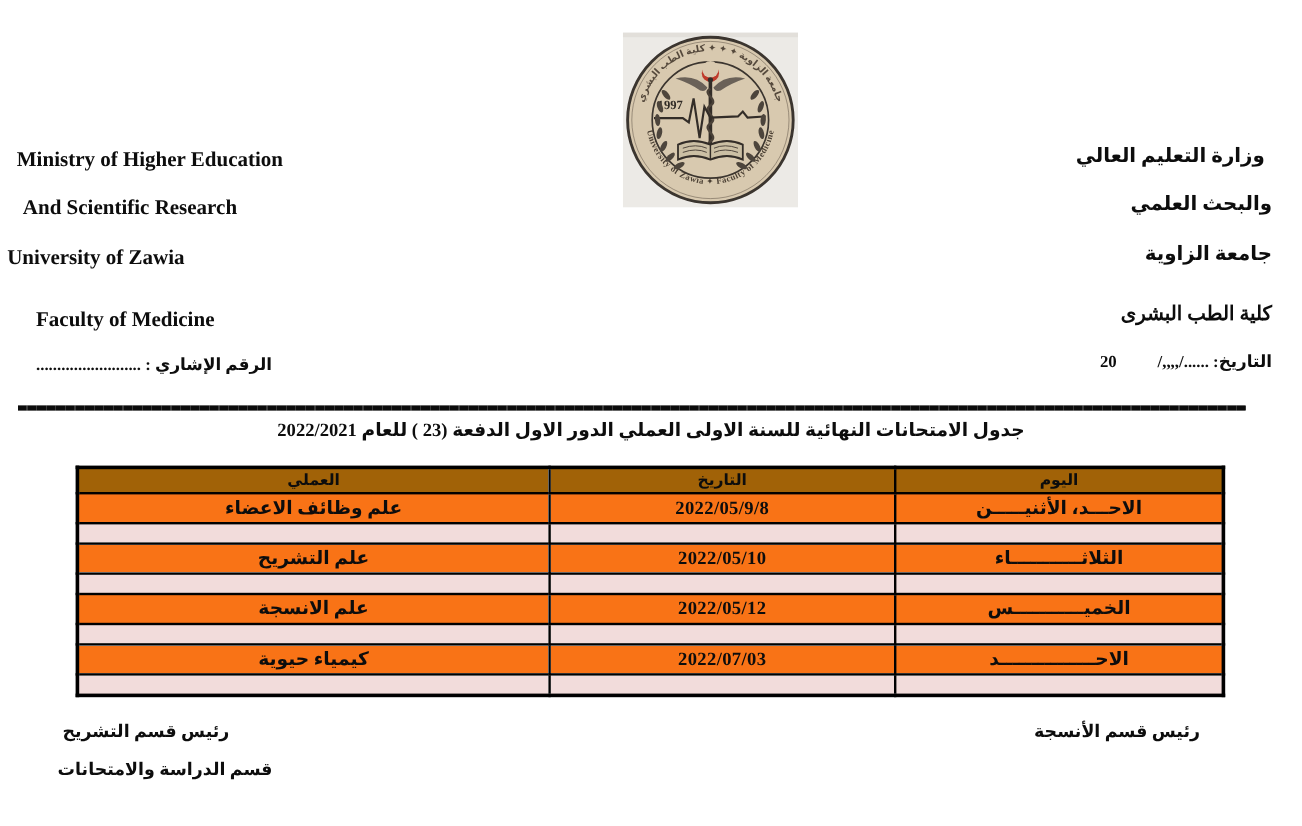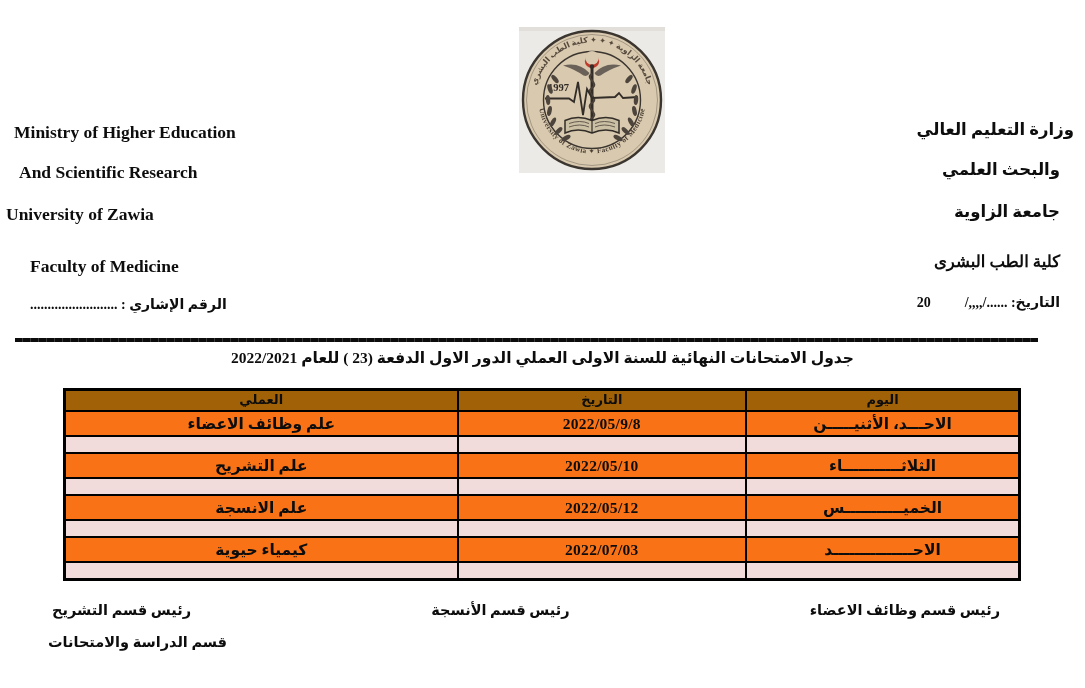--- a/index.html
+++ b/index.html
@@ -41,21 +41,21 @@
 </style>
 </head>
 <body>
 
 <div class="abs en-line" style="left:14px;top:122px;">Ministry of Higher Education</div>
 <div class="abs en-line" style="left:19px;top:162px;">And Scientific Research</div>
 <div class="abs en-line" style="left:6px;top:204px;">University of Zawia</div>
 <div class="abs en-line" style="left:30px;top:256px;">Faculty of Medicine</div>
 <div class="abs ar ref-line" style="left:30px;top:296px;">الرقم الإشاري : .........................</div>
 
-<div class="abs ar ar-line" style="right:11px;top:120px;margin-left:20px;">وزارة التعليم العالي</div>
+<div class="abs ar ar-line" style="right:31px;top:120px;margin-left:20px;">وزارة التعليم العالي</div>
 <div class="abs ar ar-line" style="right:25px;top:160px;">والبحث العلمي</div>
 <div class="abs ar ar-line" style="right:25px;top:202px;">جامعة الزاوية</div>
 <div class="abs ar ar-line" style="right:25px;top:252px;font-family:Liberation Serif, serif;">كلية الطب البشرى</div>
 <div class="abs ar date-line" style="right:25px;top:294px;">
   <span>التاريخ: ....../,,,,/</span>
   <span>20</span>
 </div>
 
 <div class="abs logo-wrap">
 <svg width="146" height="146" viewBox="0 0 146 146">
@@ -178,18 +178,17 @@
   <tr class="r-empty">
           <td></td>
           <td></td>
           <td></td>
         </tr>
   </tbody>
 </table>
 </div>
 
 <div class="abs signs ar">
-  <span>رئيس قسم وظائف الاعضاء</span>
   <span>رئيس قسم الأنسجة</span>
   <span>رئيس قسم التشريح</span>
 </div>
 
 <div class="abs bottom-center ar">قسم الدراسة والامتحانات</div>
 
 </body></html>

